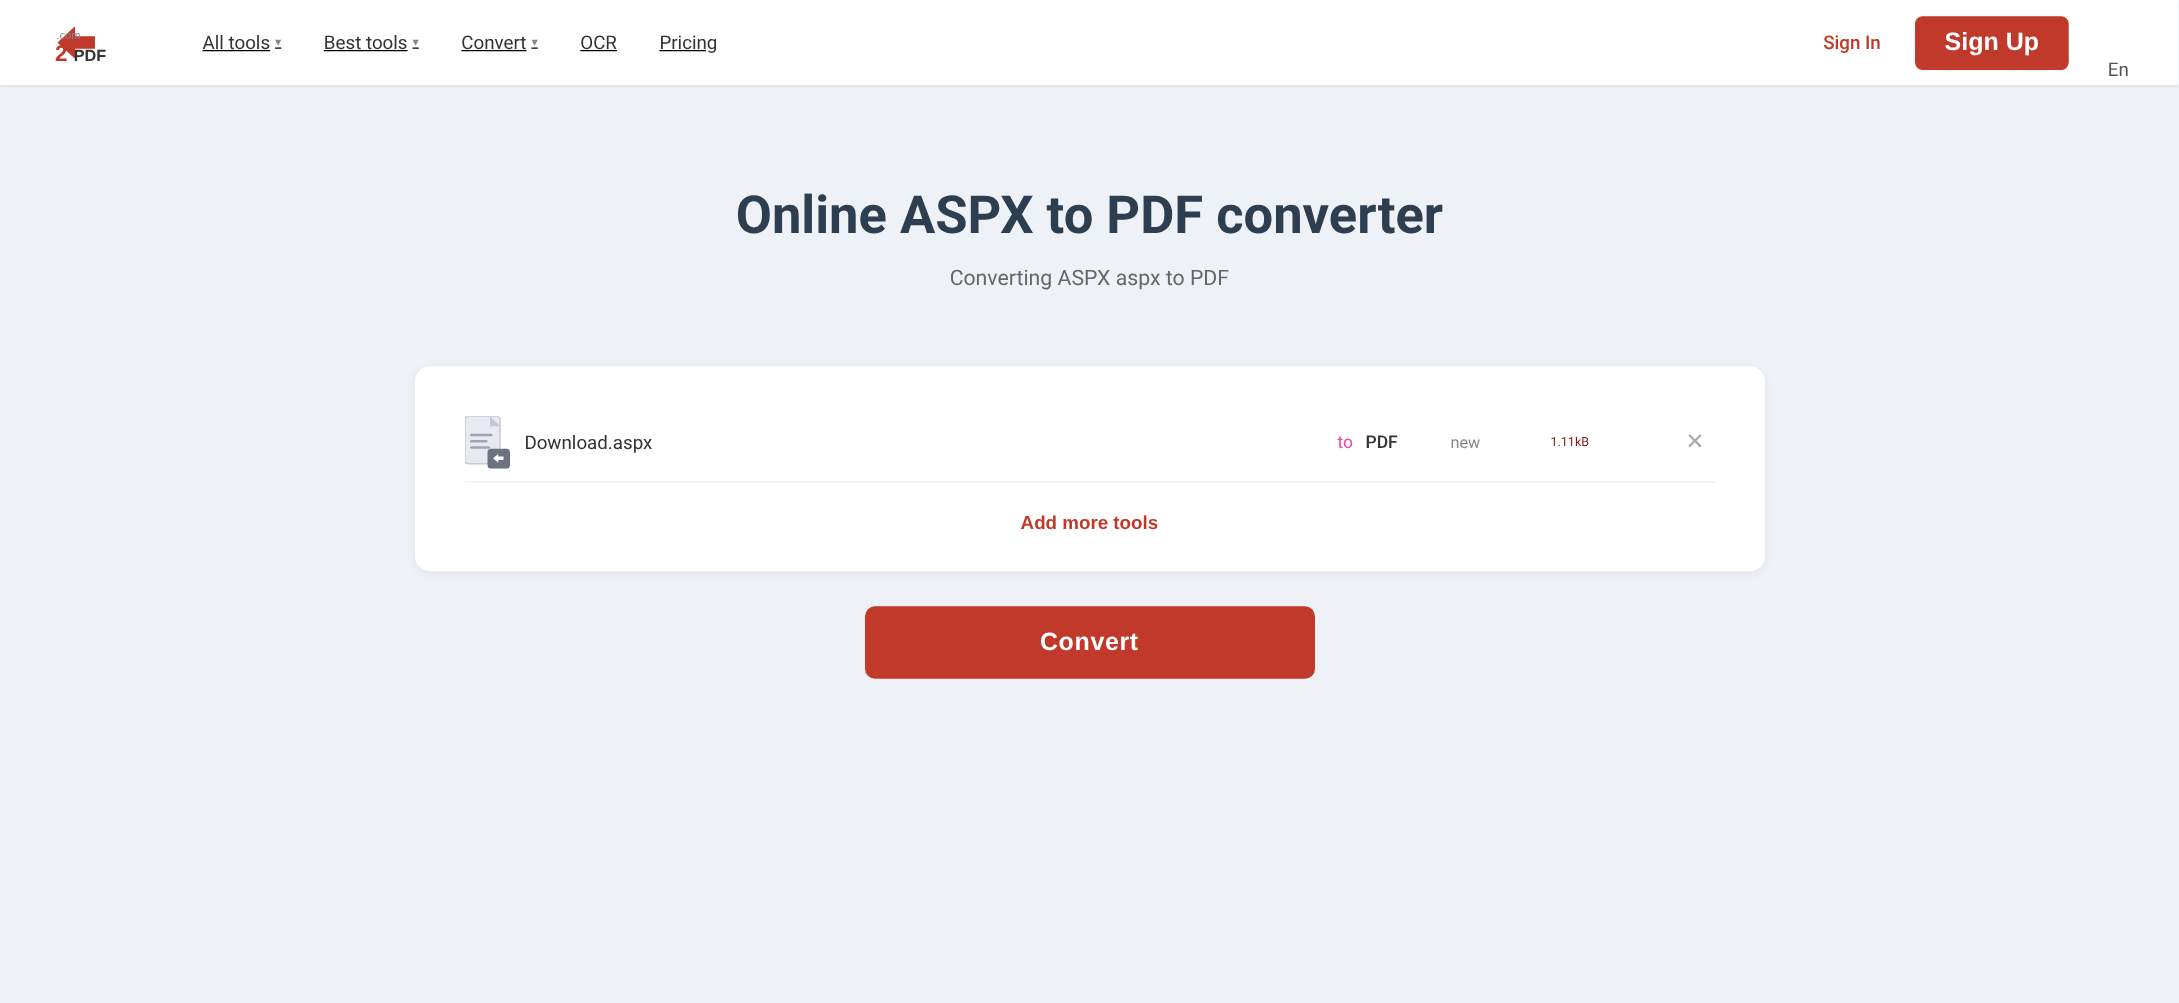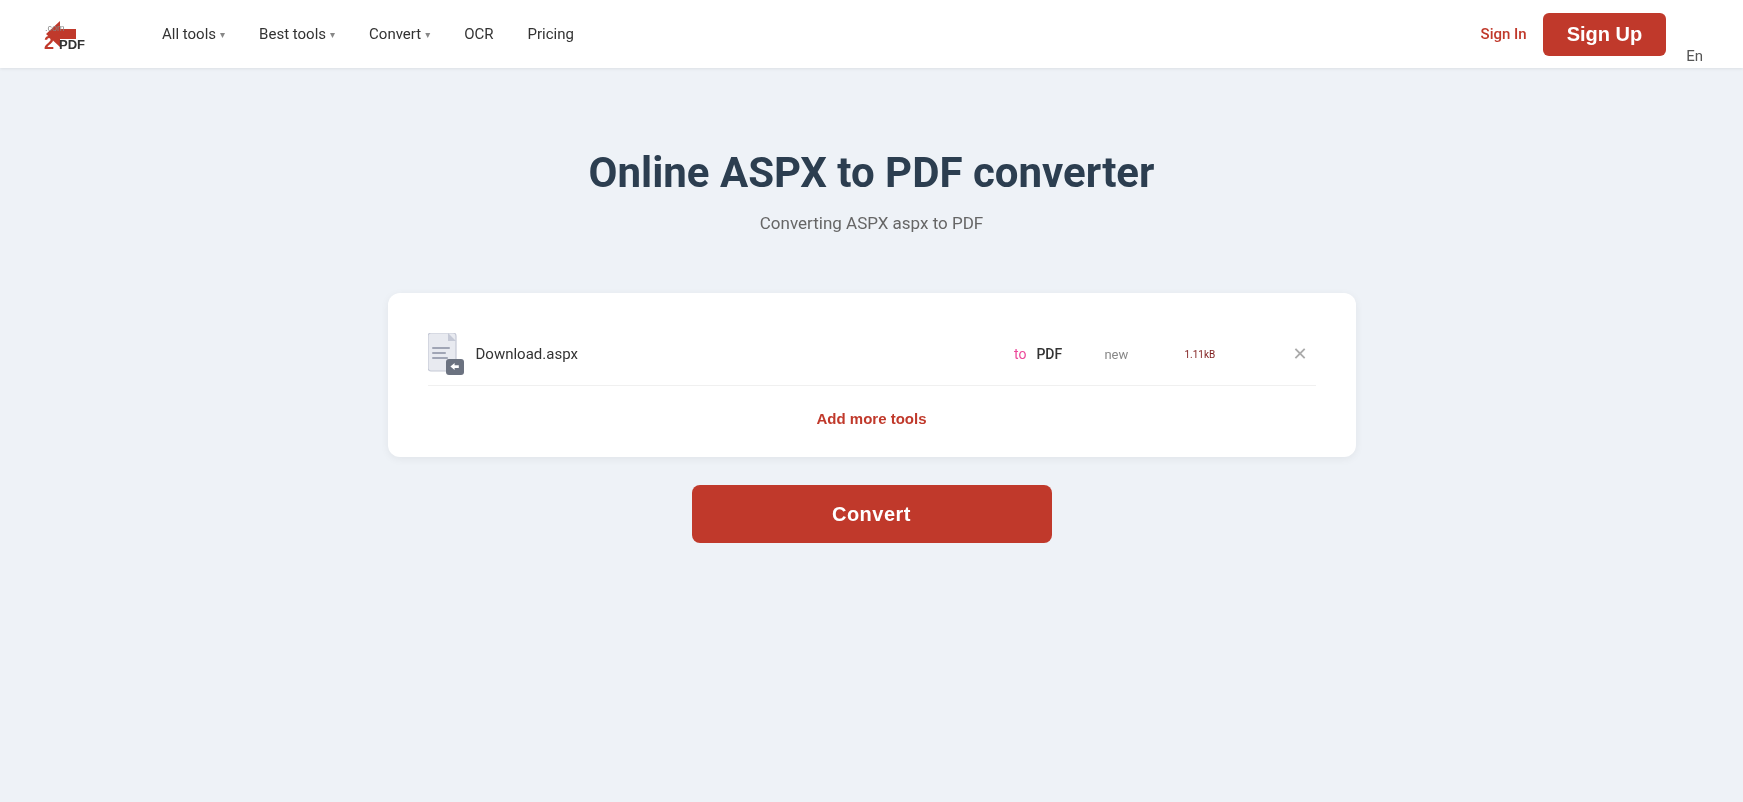--- a/index.html
+++ b/index.html
@@ -30,40 +30,41 @@
     .logo-icon {
       width: 46px;
       height: 46px;
       margin-right: 2px;
     }
     .nav {
       display: flex;
       align-items: flex-start;
       gap: 6px;
       flex: 1;
+      text-decoration: underline;
     }
     .nav-item {
       display: flex;
       align-items: center;
       gap: 4px;
       padding: 8px 14px;
       font-size: 15px;
       color: #333;
       cursor: pointer;
       border-radius: 4px;
       font-weight: 400;
     }
     .nav-chevron {
       font-size: 10px;
       color: #888;
     }
     .nav-right {
       display: flex;
       align-items: center;
-      gap: 16px;
+      gap: 27px;
       margin-left: auto;
     }
     .sign-in {
       font-size: 15px;
       color: #c0392b;
       cursor: pointer;
       font-weight: 500;
     }
     .sign-up {
       background: #c0392b;
@@ -101,21 +102,21 @@
       font-size: 17px;
       color: #666;
       text-align: center;
       margin-bottom: 60px;
     }
 
     
     .file-area {
       background: #fff;
       border-radius: 12px;
-      width: 968px;
+      width: 1080px;
       padding: 30px 40px;
       box-shadow: 0 2px 8px rgba(0,0,0,0.06);
       margin-bottom: 28px;
     }
     .file-row {
       display: flex;
       align-items: center;
       padding: 10px 0;
       border-bottom: 1px solid #f0f0f0;
     }

